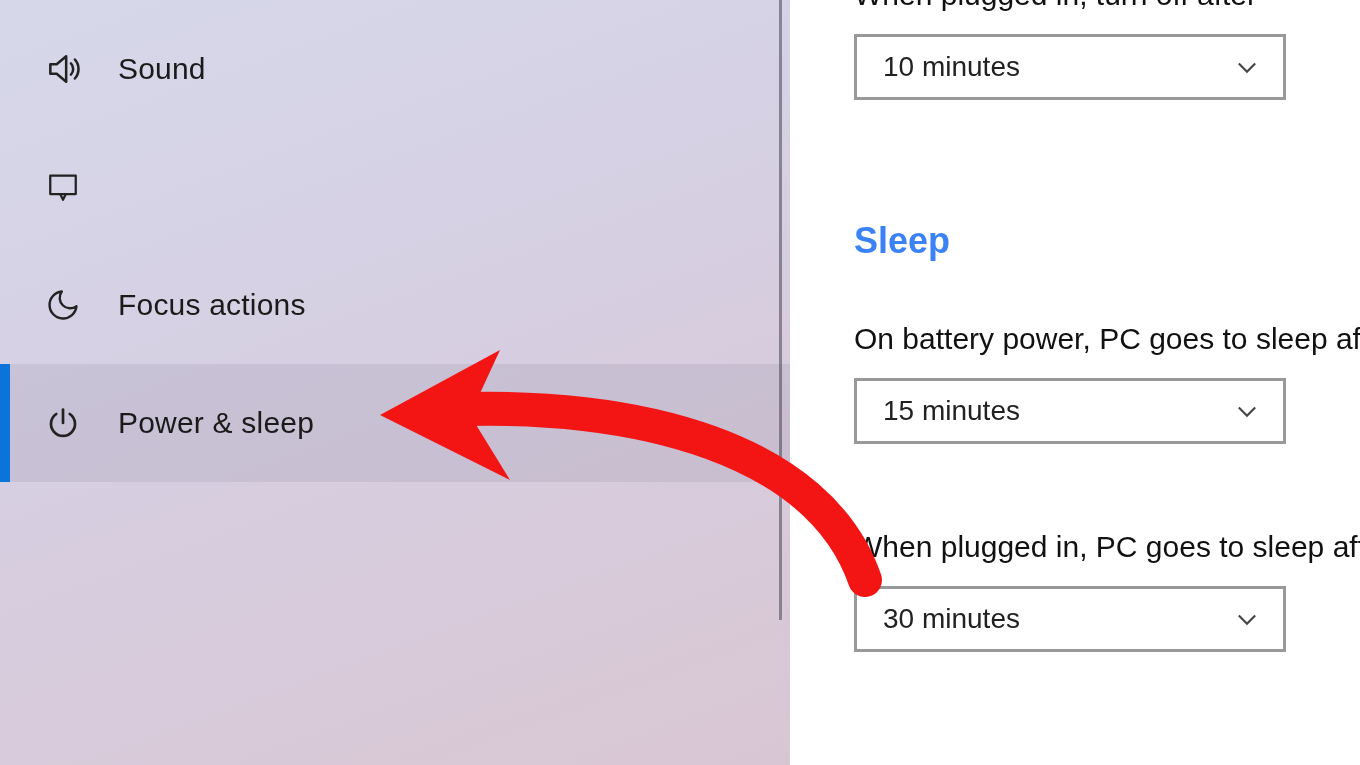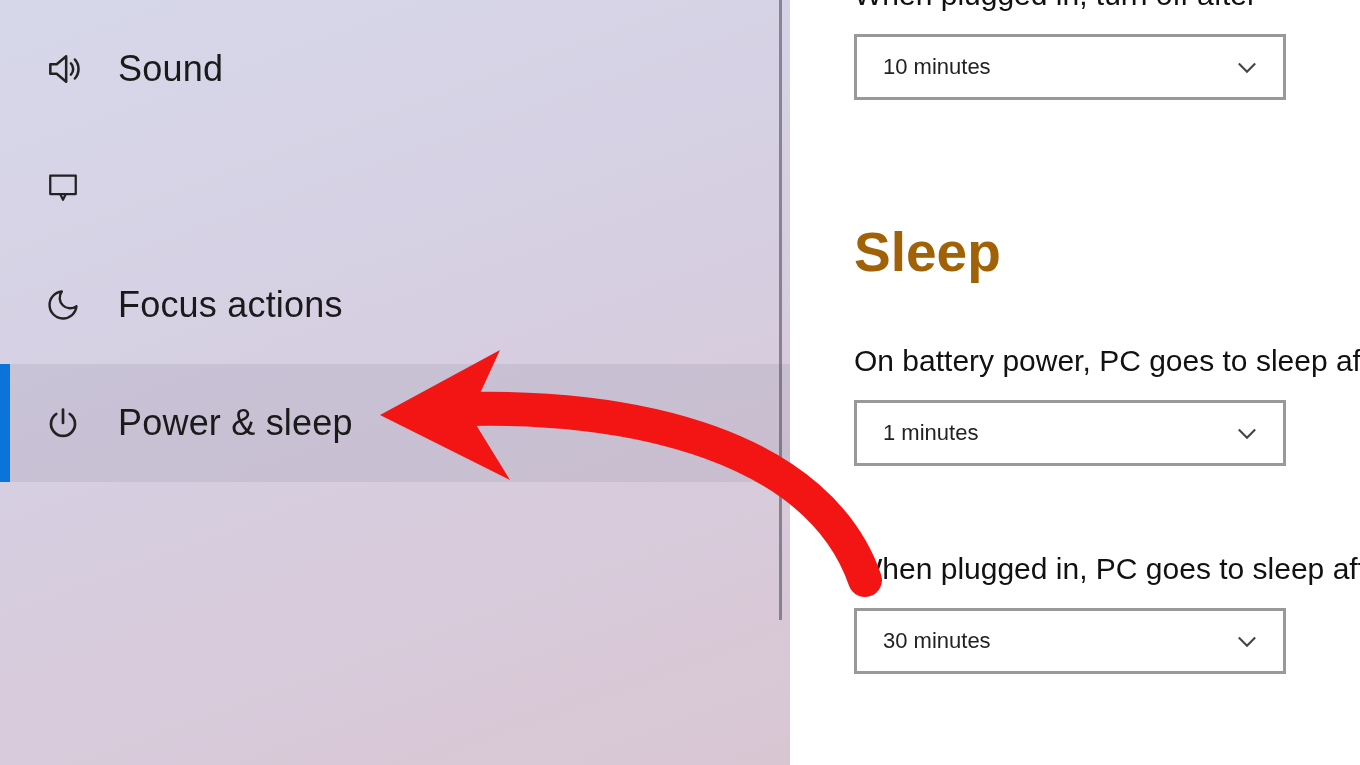--- a/index.html
+++ b/index.html
@@ -35,21 +35,21 @@
   .sidebar-item .icon {
     width: 46px;
     height: 46px;
     flex: 0 0 46px;
     display: inline-flex;
     align-items: center;
     justify-content: center;
     color: #222;
   }
   .sidebar-item .label {
-    font-size: 36px;
+    font-size: 30px;
     margin-left: 32px;
     letter-spacing: 0.2px;
   }
   .sidebar-item.selected {
     background: rgba(100,100,120,0.12);
   }
   .sidebar-item.selected::before {
     content: "";
     position: absolute;
     left: 0; top: 0; bottom: 0;
@@ -74,34 +74,34 @@
     margin-top: -22px;
   }
   .dropdown {
     width: 432px;
     height: 66px;
     border: 3px solid #999;
     display: flex;
     align-items: center;
     justify-content: space-between;
     padding: 0 22px 0 26px;
-    font-size: 22px;
+    font-size: 28px;
     color: #222;
     background: #fff;
     cursor: pointer;
   }
   .dropdown .chev {
     width: 28px; height: 28px;
     display: inline-flex; align-items: center; justify-content: center;
     color: #444;
   }
   .section-title {
-    font-size: 55px;
+    font-size: 36px;
     font-weight: 600;
-    color: #a16207;
+    color: #3b82f6;
     margin-top: 120px;
     margin-bottom: 60px;
   }
   .group { margin-bottom: 86px; }
   .arrow-overlay {
     position: absolute;
     left: 0; top: 0;
     width: 1360px; height: 765px;
     pointer-events: none;
     z-index: 50;
@@ -169,21 +169,21 @@
           </svg>
       </span>
     </div>
   </div>
 
   <div class="section-title">Sleep</div>
 
   <div class="group">
     <div class="field-label">On battery power, PC goes to sleep after</div>
     <div class="dropdown">
-      <span>1 minutes</span>
+      <span>15 minutes</span>
       <span class="chev">
         <svg viewBox="0 0 24 24" width="28" height="28" fill="none" stroke="currentColor" stroke-width="1.8">
             <path d="M5 9l7 7 7-7"></path>
           </svg>
       </span>
     </div>
   </div>
 
   <div class="group">
     <div class="field-label">When plugged in, PC goes to sleep after</div>

